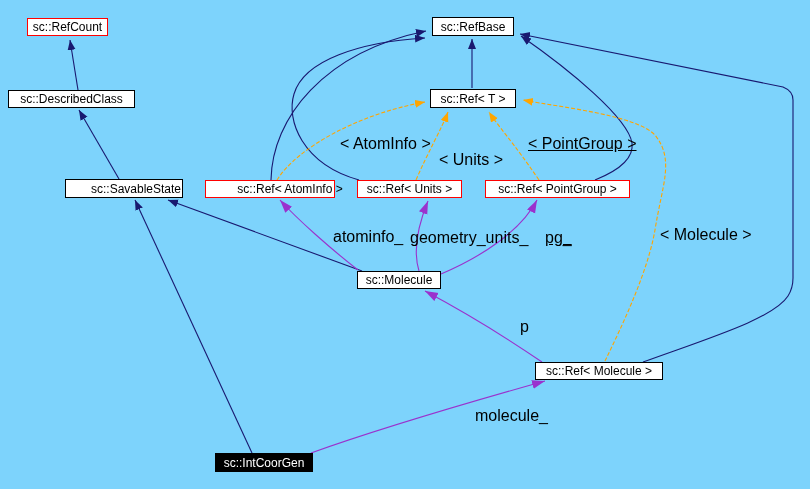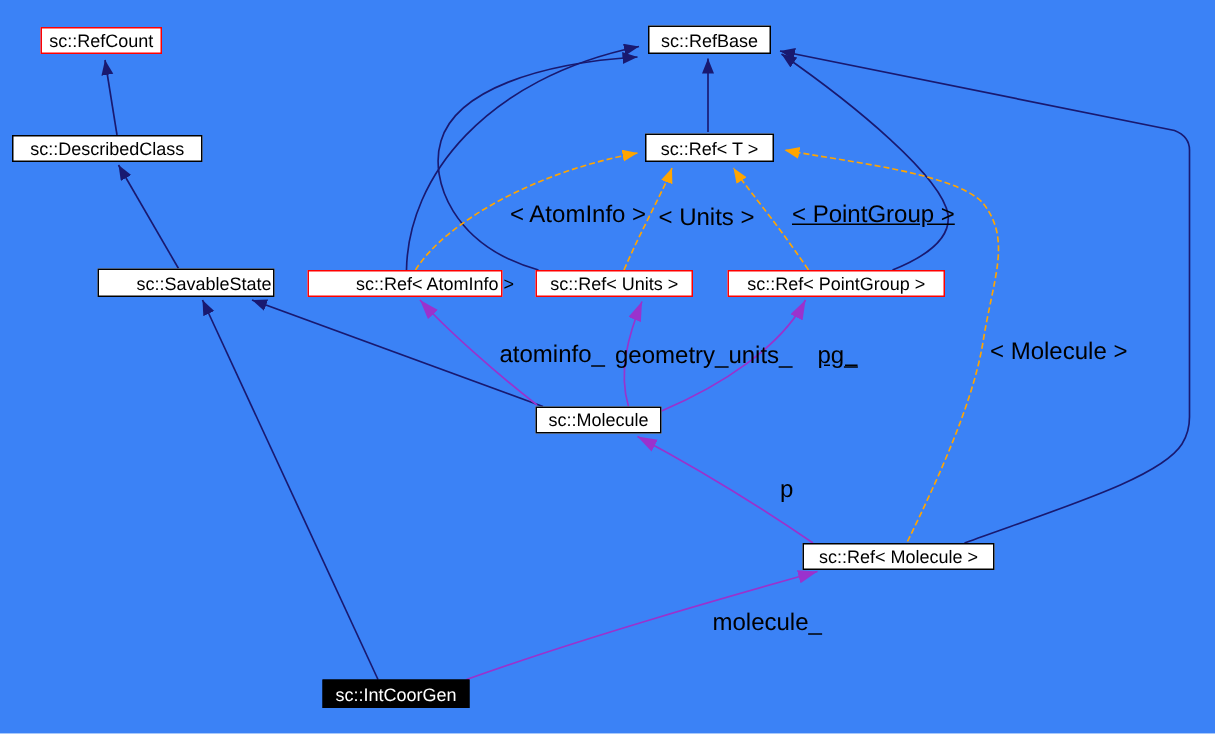--- a/index.html
+++ b/index.html
@@ -1,17 +1,17 @@
 <!DOCTYPE html>
 <html><head>
 <meta charset="utf-8">
 <style>
   html,body{margin:0;padding:0;background:#ffffff;}
   .stage{
-    position:relative;width:810px;height:489px;background:#3b82f6;
+    position:relative;width:810px;height:489px;background:#7dd3fc;
     font-family:"Liberation Sans",sans-serif;overflow:hidden;
   }
   .edges{position:absolute;left:0;top:0;width:810px;height:489px;}
   .edge{fill:none;stroke-width:1.1px;}
   .edge.inherit{stroke:#191970;}
   .edge.usage{stroke:#9a32cd;}
   .edge.templ{stroke:#ffa500;stroke-dasharray:4,2;}
   .node{
     position:absolute;box-sizing:border-box;background:#ffffff;
     border:1px solid #000000;color:#000000;font-size:12px;line-height:12px;
@@ -92,21 +92,21 @@
     <span>sc::Molecule</span>
   </div>
   <div class="node" style="left:535px;top:362px;width:128px;height:18px;">
     <span>sc::Ref&lt; Molecule &gt;</span>
   </div>
   <div class="node focus" style="left:215px;top:453px;width:98px;height:19px;">
     <span>sc::IntCoorGen</span>
   </div>
 
   <div class="elabel" style="left:340px;top:136px;">&lt; AtomInfo &gt;</div>
-  <div class="elabel" style="left:439px;top:138px;">&lt; Units &gt;</div>
+  <div class="elabel" style="left:439px;top:152px;">&lt; Units &gt;</div>
   <div class="elabel" style="left:528px;top:136px;text-decoration:underline;">&lt; PointGroup &gt;</div>
   <div class="elabel" style="left:660px;top:227px;">&lt; Molecule &gt;</div>
   <div class="elabel" style="left:333px;top:229px;">atominfo_</div>
   <div class="elabel" style="left:410px;top:230px;">geometry_units_</div>
   <div class="elabel" style="left:545px;top:230px;text-decoration:underline;">pg_</div>
   <div class="elabel" style="left:520px;top:319px;">p</div>
   <div class="elabel" style="left:475px;top:408px;">molecule_</div>
 
 </div>
 

